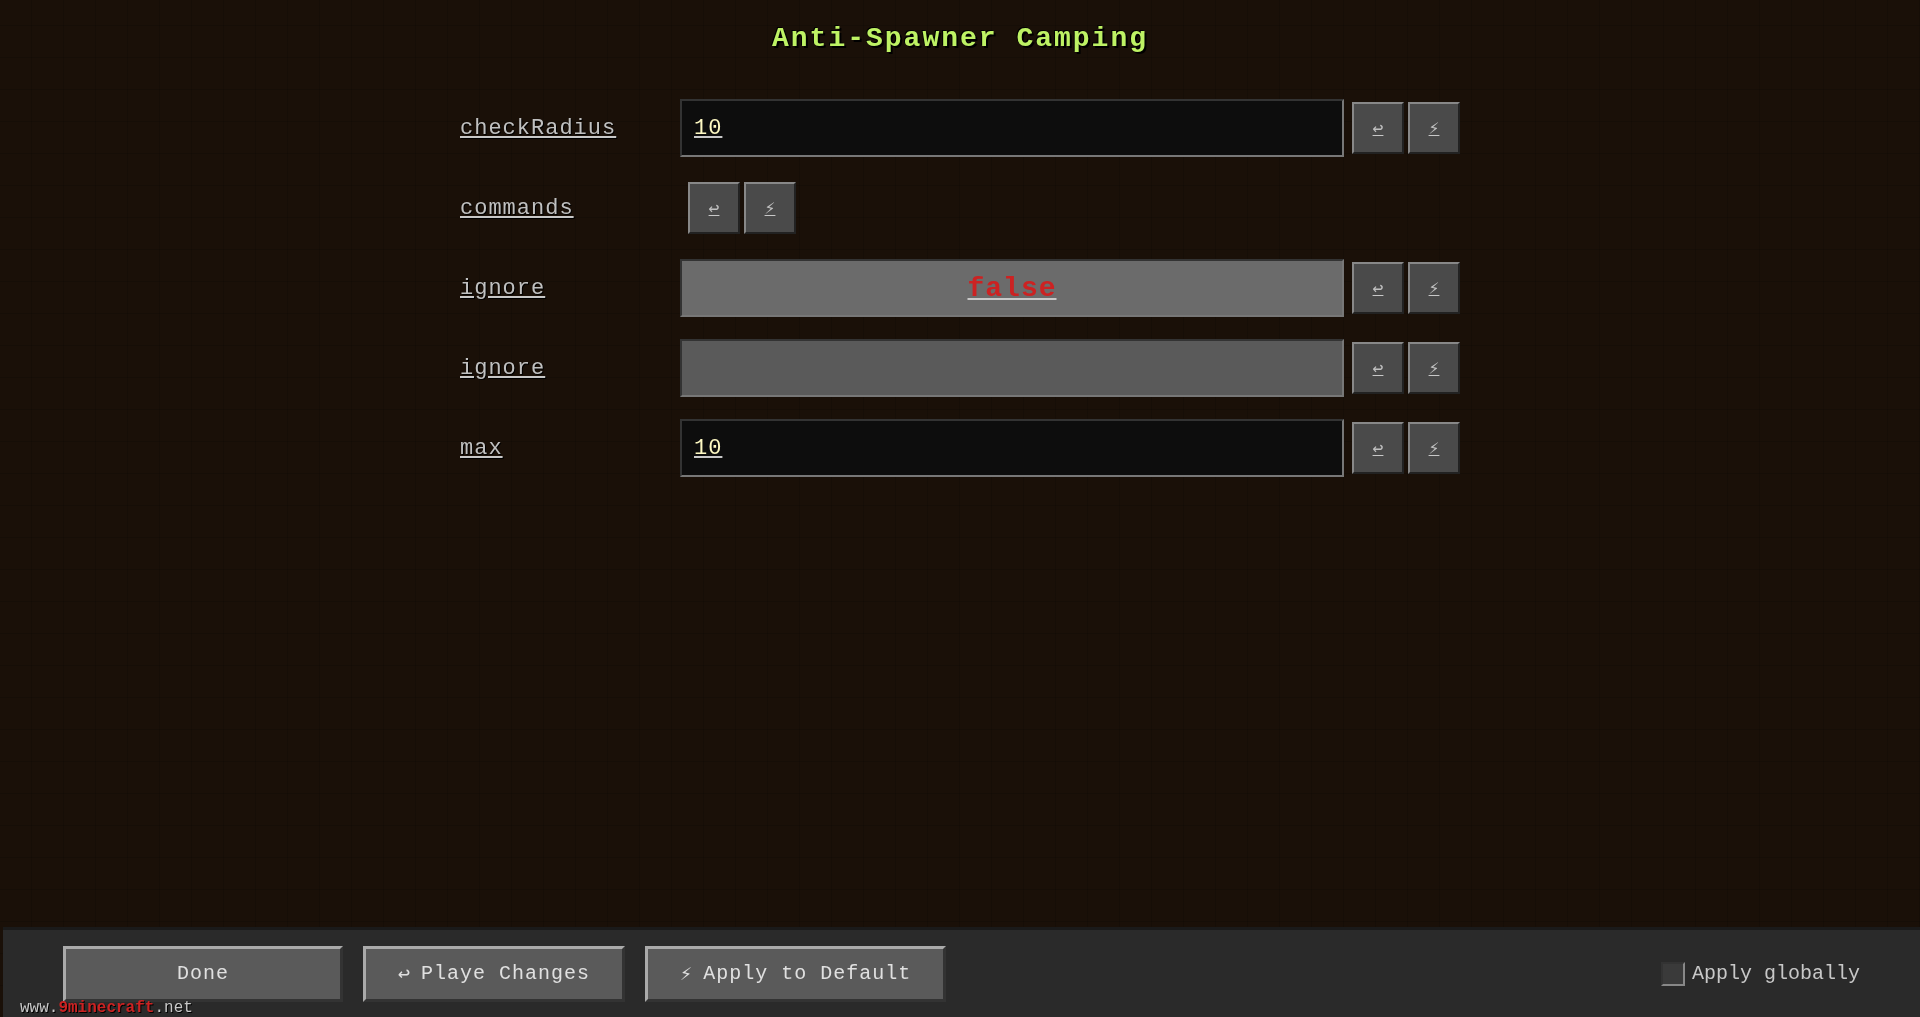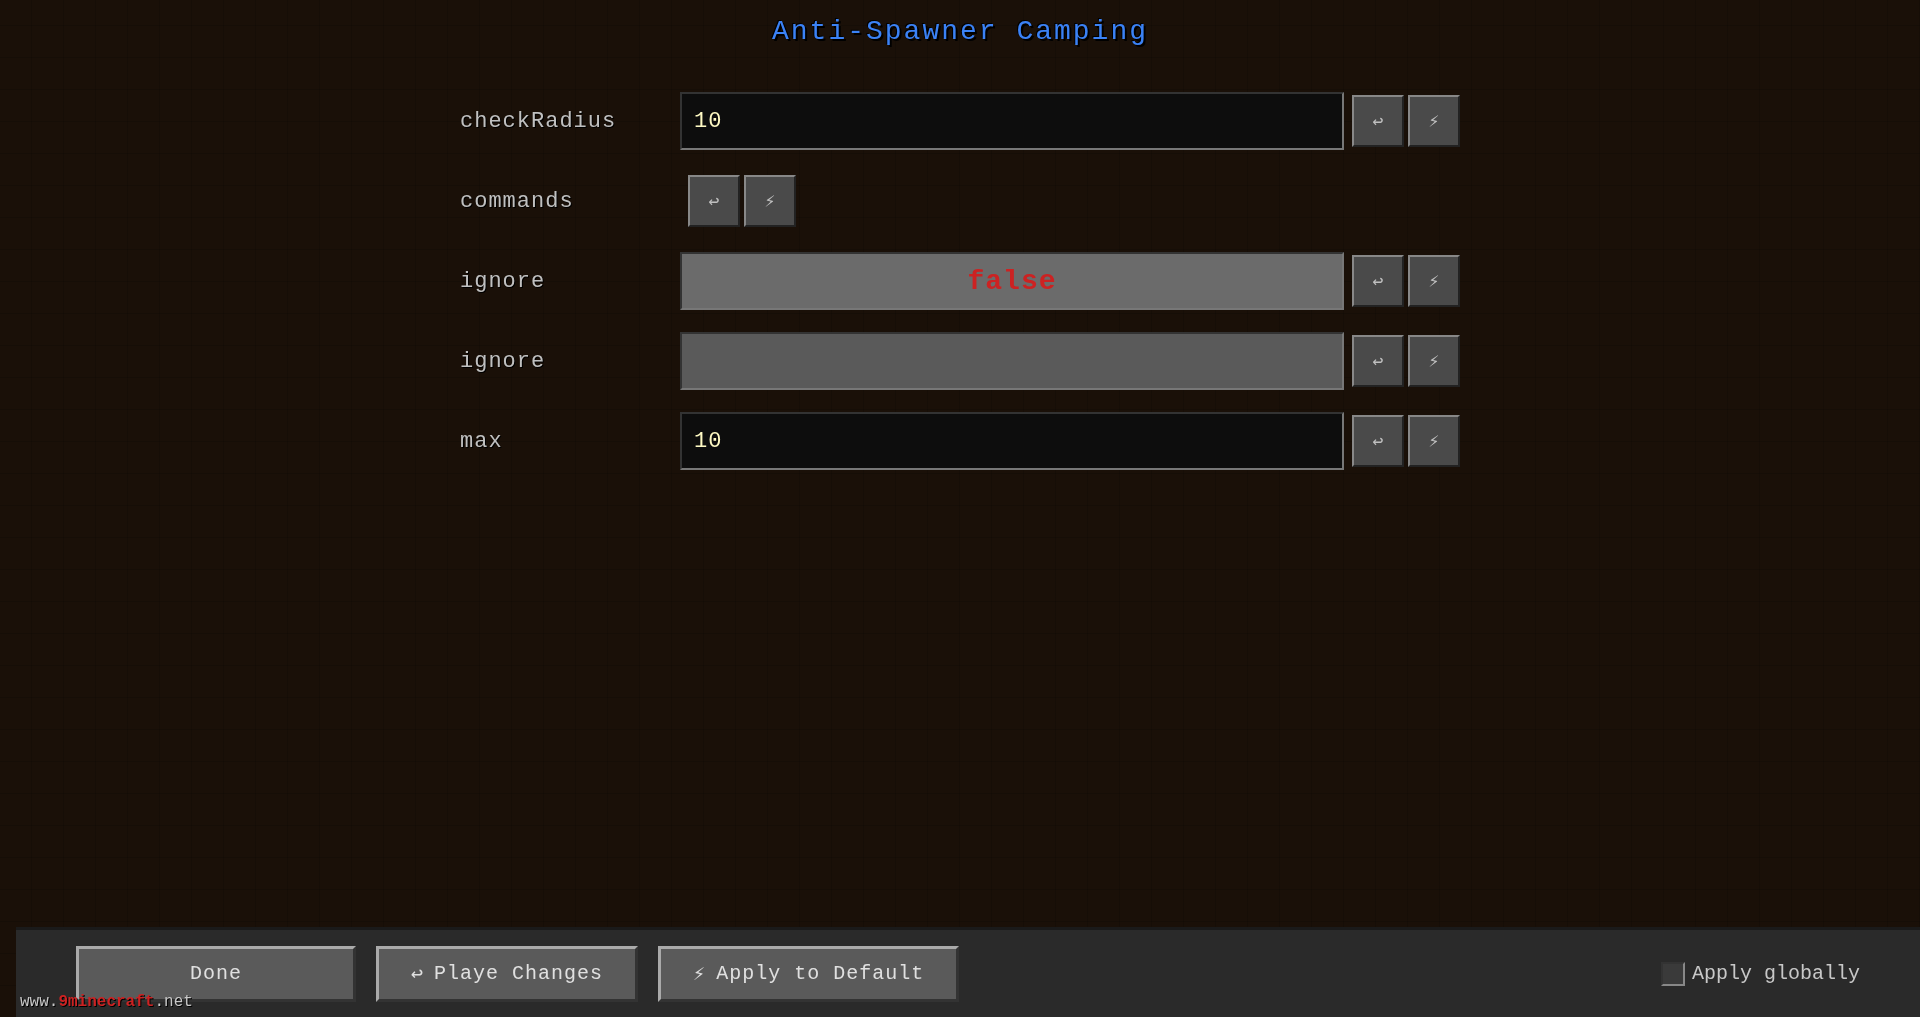--- a/index.html
+++ b/index.html
@@ -27,42 +27,43 @@
       color: #c8c8c8;
       display: flex;
       flex-direction: column;
       align-items: center;
       overflow: hidden;
       position: relative;
     }
 
     
     .page-title {
-      margin-top: 16px;
+      margin-top: 23px;
       margin-bottom: 40px;
       font-size: 28px;
-      color: #3b82f6;
+      color: #bef264;
       letter-spacing: 2px;
       text-shadow: 2px 2px #000, -1px -1px #000;
-      font-weight: normal;
+      font-weight: bold;
     }
 
     
     .settings-container {
       width: 1000px;
       display: flex;
       flex-direction: column;
       gap: 0px;
     }
 
     .setting-row {
       display: flex;
       align-items: center;
       margin-bottom: 12px;
       height: 68px;
+      text-decoration: underline;
     }
 
     .setting-label {
       width: 220px;
       font-size: 22px;
       color: #c0c0c0;
       text-shadow: 1px 1px #000;
       letter-spacing: 1px;
       flex-shrink: 0;
     }
@@ -118,21 +119,21 @@
       display: flex;
       align-items: center;
       justify-content: center;
       font-family: 'Courier New', monospace;
     }
 
     
     .bottom-bar {
       position: absolute;
       bottom: 0;
-      left: 16px;
+      left: 3px;
       right: 0;
       height: 90px;
       background-color: #2a2a2a;
       border-top: 3px solid #1a1a1a;
       display: flex;
       align-items: center;
       padding: 0 60px;
       gap: 20px;
     }
 
@@ -155,21 +156,21 @@
       gap: 10px;
     }
 
     .bottom-btn.done-btn {
       min-width: 280px;
       justify-content: center;
     }
 
     .watermark {
       position: absolute;
-      bottom: 6px;
+      bottom: 0;
       left: 20px;
       font-size: 16px;
       color: #c8c8c8;
       font-family: 'Courier New', monospace;
       text-shadow: 1px 1px #000;
     }
 
     .watermark span.red {
       color: #cc2222;
       font-weight: bold;

